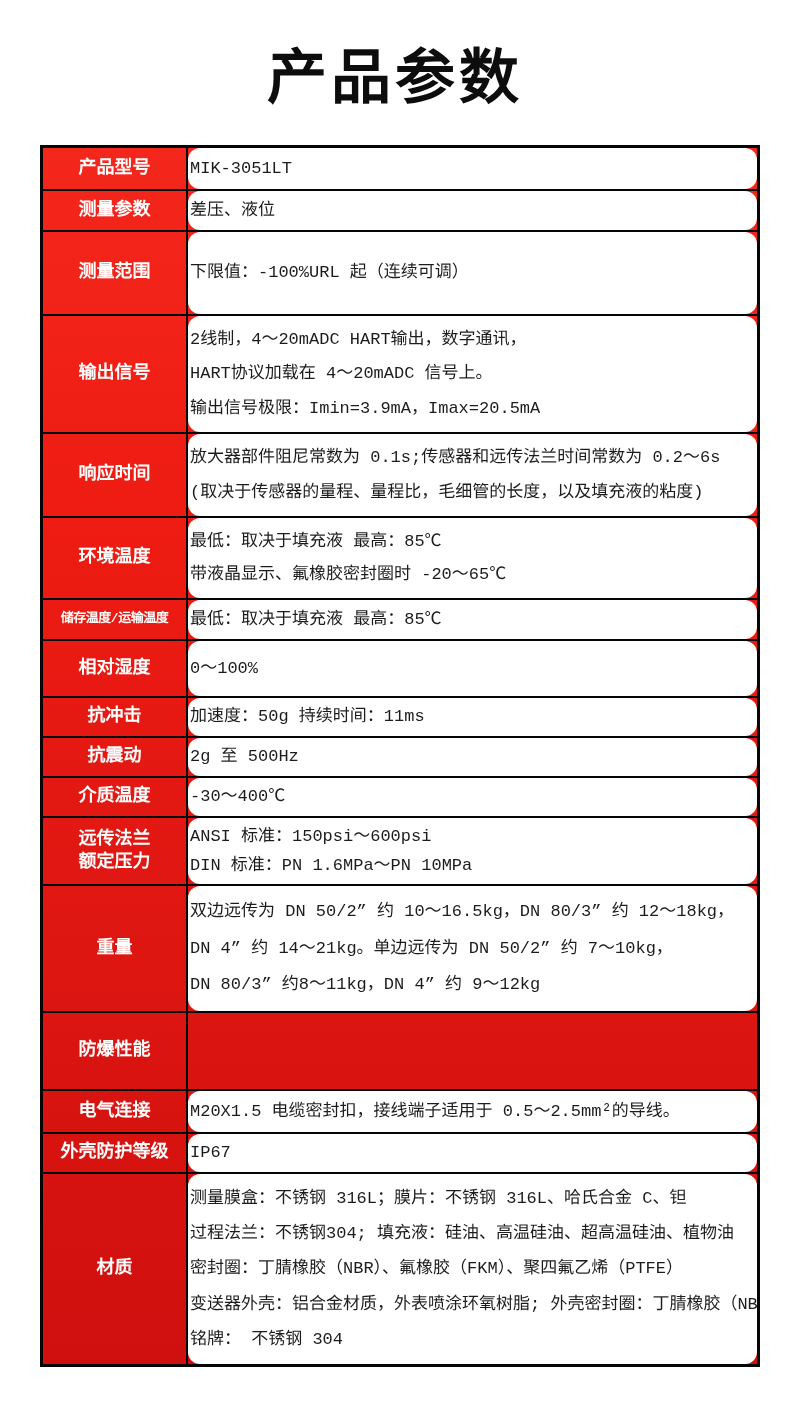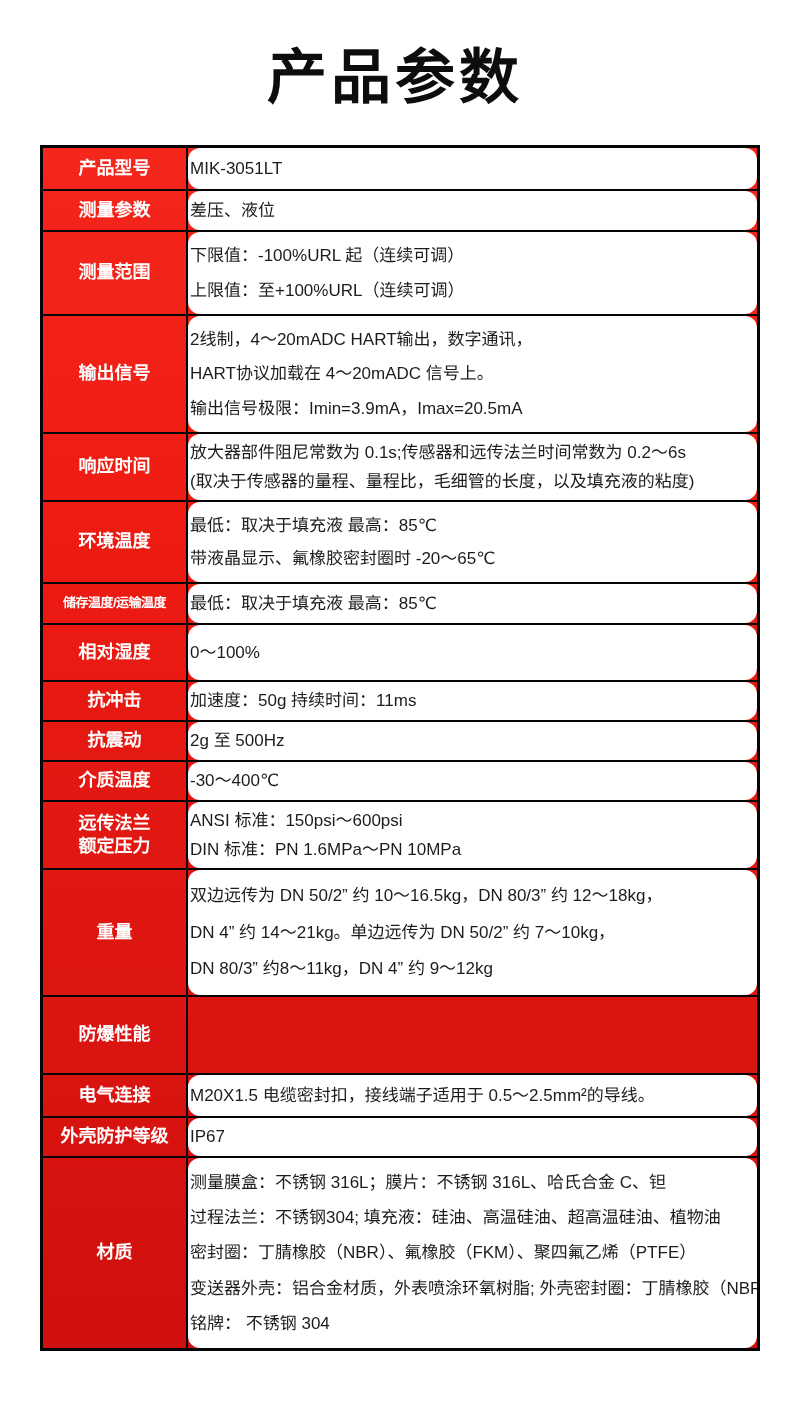--- a/index.html
+++ b/index.html
@@ -10,20 +10,21 @@
   }
   .page-title{
     margin:0;padding-top:38px;height:80px;line-height:80px;
     text-align:center;font-size:60px;font-weight:900;
     letter-spacing:4px;color:#0d0d0d;
   }
   .spec-table{
     position:absolute;left:40px;top:145px;width:720px;
     box-sizing:border-box;border:3px solid #050505;
     background:linear-gradient(180deg,#f4271d 0%,#ee1c12 30%,#e01712 60%,#cf100e 100%);
+    font-family:Liberation Mono, monospace;
   }
   .row{display:flex;box-sizing:border-box;border-top:2px solid #050505;}
   .row:first-child{border-top:none;}
   .label{
     flex:0 0 145px;box-sizing:border-box;border-right:2px solid #050505;
     display:flex;align-items:center;justify-content:center;text-align:center;
     color:#ffffff;font-weight:bold;font-size:18px;line-height:1.3;
     white-space:pre-line;padding:0 2px;overflow:hidden;
   }
   .value{
@@ -33,21 +34,21 @@
   }
   .line{
     font-size:17px;color:#1c1c1c;line-height:1.25;
     white-space:nowrap;
   }
   
   .row:nth-child(1){height:41px}
   .row:nth-child(2){height:41px}
   .row:nth-child(3){height:84px}
   .row:nth-child(4){height:118px}
-  .row:nth-child(5){height:68px}
+  .row:nth-child(5){height:84px}
   .row:nth-child(6){height:82px}
   .row:nth-child(7){height:41px}
   .row:nth-child(8){height:57px}
   .row:nth-child(9){height:40px}
   .row:nth-child(10){height:40px}
   .row:nth-child(11){height:40px}
   .row:nth-child(12){height:68px}
   .row:nth-child(13){height:127px}
   .row:nth-child(14){height:78px}
   .row:nth-child(15){height:43px}
@@ -73,21 +74,20 @@
     <div class="label">测量参数</div>
     <div class="value">
         <div class="line">差压、液位</div>
       </div>
   </div>
 
   <div class="row">
     <div class="label">测量范围</div>
     <div class="value">
         <div class="line">下限值：-100%URL 起（连续可调）</div>
-        <div class="line">上限值：至+100%URL（连续可调）</div>
       </div>
   </div>
 
   <div class="row">
     <div class="label">输出信号</div>
     <div class="value">
         <div class="line">2线制，4～20mADC HART输出，数字通讯，</div>
         <div class="line">HART协议加载在 4～20mADC 信号上。</div>
         <div class="line">输出信号极限：Imin=3.9mA，Imax=20.5mA</div>
       </div>

